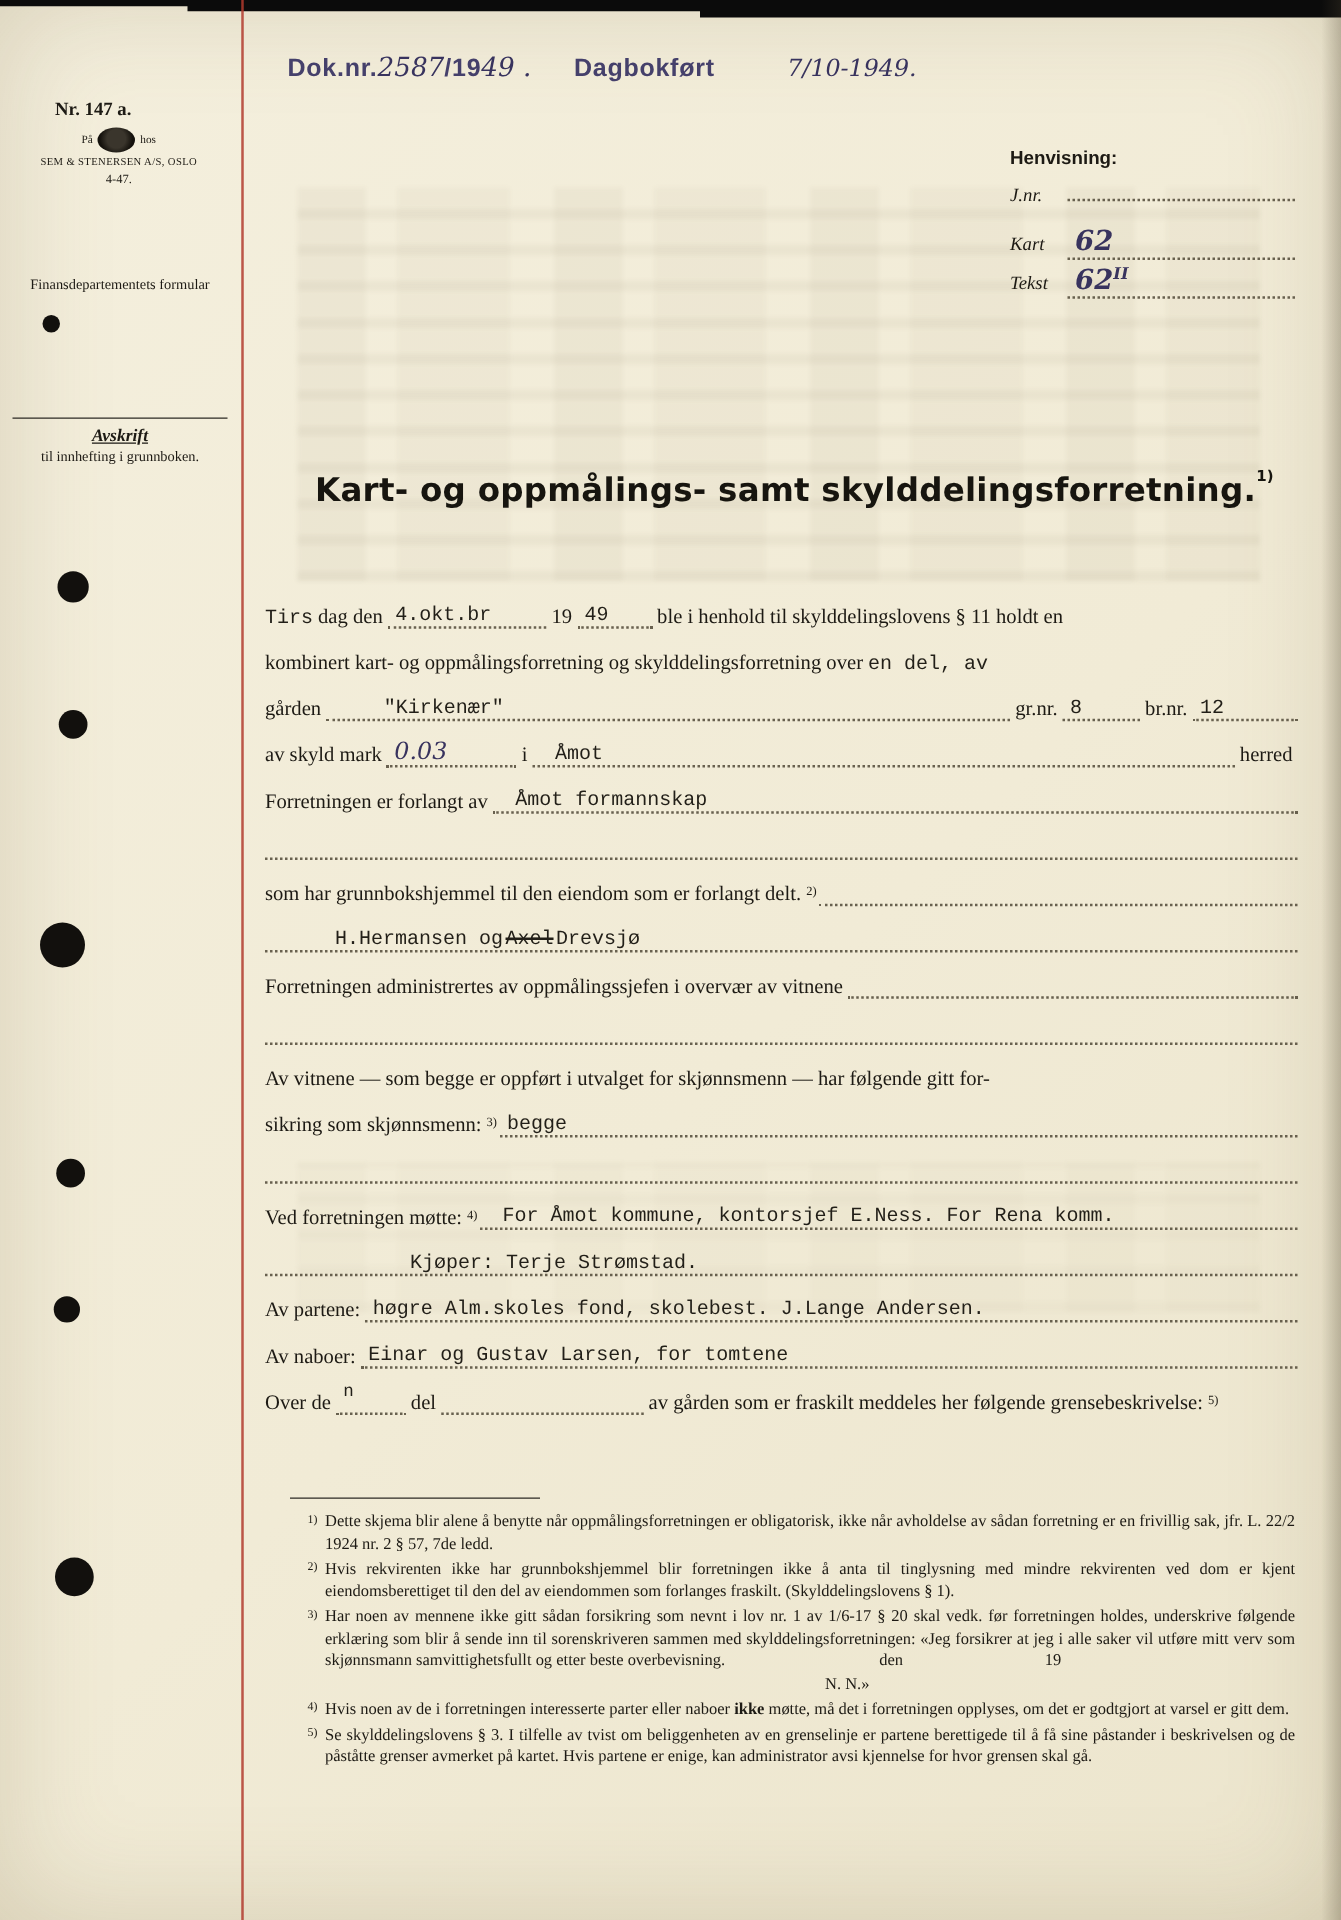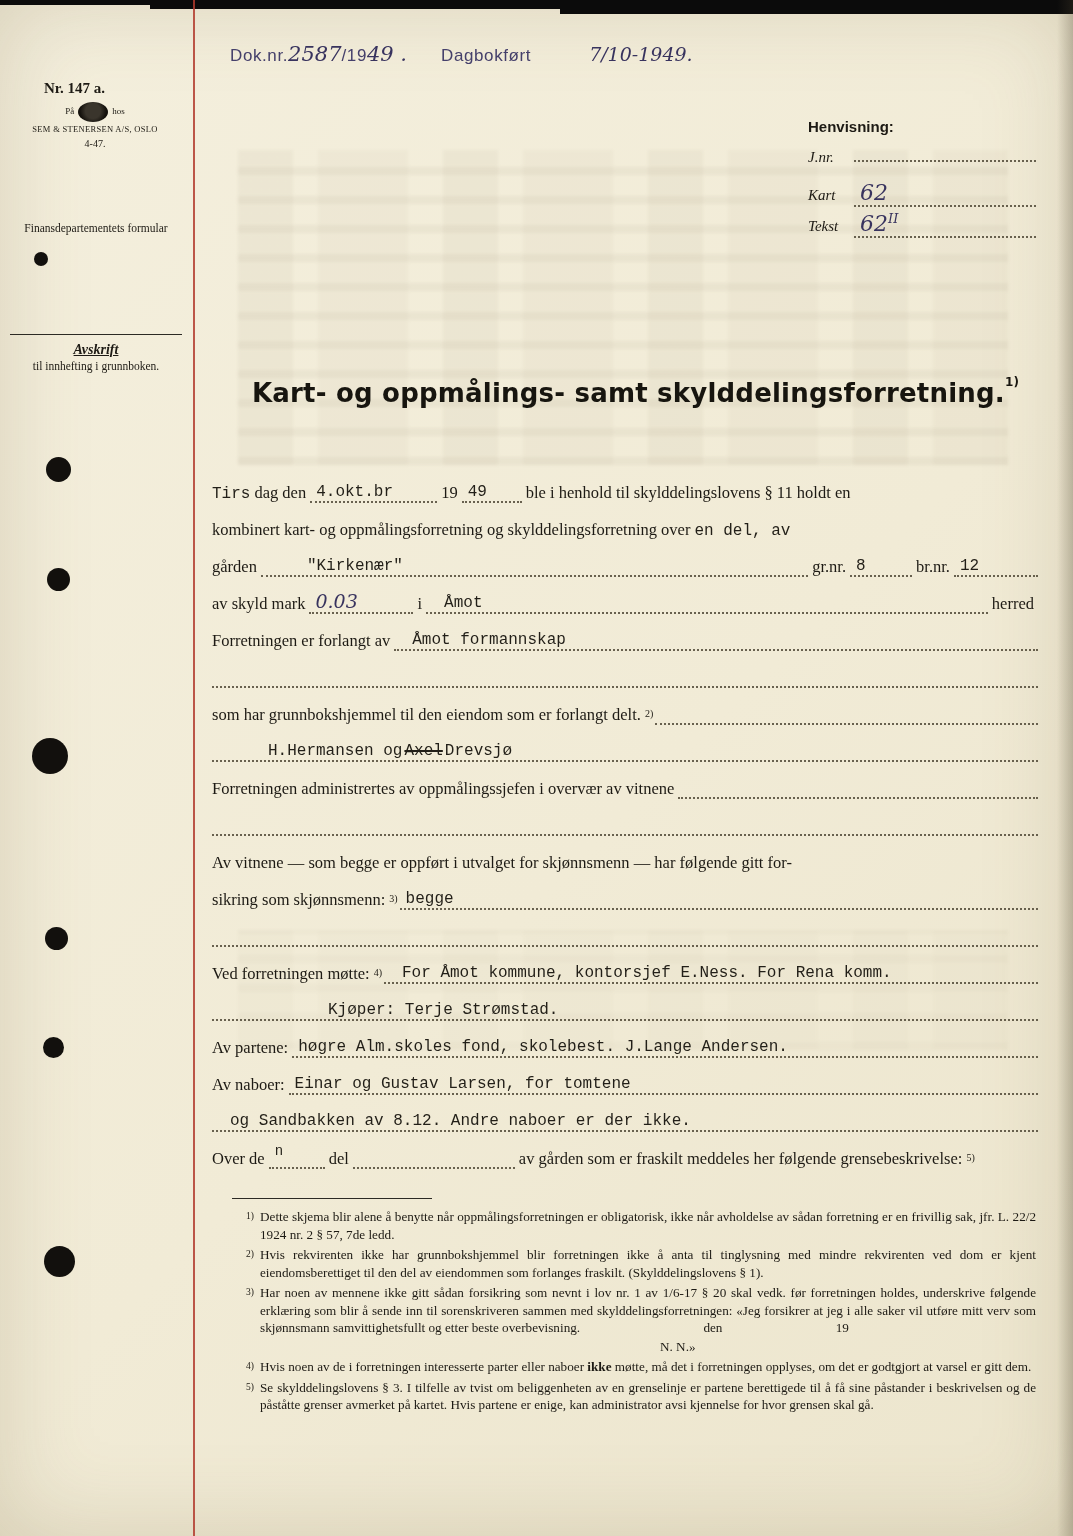--- a/index.html
+++ b/index.html
@@ -30,30 +30,30 @@
   .emblem{display:inline-block;width:30px;height:20px;background:radial-gradient(circle at 50% 45%, #3a352c 0 40%, #14110c 70%);border-radius:50%;}
   .m-printer{font-size:8.5px;letter-spacing:.3px;margin-top:2px;}
   .m-code{font-size:10px;margin-top:3px;}
   .m-formular{position:absolute;left:10px;top:222px;width:172px;text-align:center;font-size:11.5px;}
   .m-avskrift{position:absolute;left:10px;top:334px;width:172px;text-align:center;border-top:1.5px solid #2c2a24;padding-top:7px;}
   .m-avskrift .a1{font-weight:bold;font-style:italic;text-decoration:underline;font-size:14px;display:block;}
   .m-avskrift .a2{font-size:11.5px;display:block;margin-top:2px;}
   
   .content{position:absolute;left:210px;top:0;width:830px;}
   .stamp-row{position:absolute;left:20px;top:42px;display:flex;align-items:baseline;white-space:nowrap;}
-  .stamp{font-family:"Liberation Sans",sans-serif;font-weight:normal;font-size:17px;letter-spacing:.6px;color:#45406b;}
+  .stamp{font-family:"Liberation Sans",sans-serif;font-weight:bold;font-size:20px;letter-spacing:.6px;color:#45406b;}
   .hand{font-family:"DejaVu Serif",serif;font-style:italic;color:#38335e;}
   .stamp-row .hand{font-size:21px;}
   .stamp-row .dagbok{margin-left:34px;}
   .stamp-row .date{margin-left:58px;font-size:19px;}
   .henvisning{position:absolute;left:598px;top:118px;width:228px;}
   .hv-title{font-family:"Liberation Sans",sans-serif;font-weight:bold;font-size:15px;margin-bottom:14px;}
   .hv-row{display:flex;align-items:baseline;height:31px;}
   .hv-label{font-style:italic;font-size:15px;flex:0 0 46px;}
-  .hv-fill{flex:1;border-bottom:2px dotted rgba(70,62,45,.8);display:flex;align-items:baseline;padding:0 6px;}
+  .hv-fill{flex:1;border-bottom:2px dotted rgba(70,62,45,.8);display:flex;align-items:baseline;padding:0 6px;font-weight:bold;}
   .hv-val{font-size:22px;}
   .hv-sup{font-size:13px;position:relative;top:-8px;}
   .doc-title{position:absolute;left:42px;top:378px;margin:0;
     font-family:"DejaVu Sans",sans-serif;font-weight:bold;font-size:26px;letter-spacing:.2px;color:#17150f;white-space:nowrap;}
   .doc-title .sup{font-size:12px;vertical-align:super;}
   
   .form-body{position:absolute;left:2px;top:468px;width:826px;font-size:16.5px;}
   .line{height:37px;display:flex;align-items:flex-end;padding-bottom:2px;box-sizing:border-box;}
   .p{white-space:nowrap;margin:0 4px;}
   .p:first-child{margin-left:0;}
@@ -268,25 +268,20 @@
           </span>
       </div>
 
       <div class="line">
         <span class="p">Av naboer:</span>
         <span class="fill">
             <span class="t">Einar og Gustav Larsen, for tomtene</span>
           </span>
       </div>
 
-      <div class="line">
-        <span class="fill">
-            <span class="t pad12">og Sandbakken av 8.12.  Andre naboer er der ikke.</span>
-          </span>
-      </div>
 
       <div class="line">
         <span class="p">Over de</span>
         <span class="fill f44">
             <span class="t t-sup">n</span>
           </span>
         <span class="p">del</span>
         <span class="fill f150"></span>
         <span class="p">av gården som er fraskilt meddeles her følgende grensebeskrivelse:</span>
           <span class="sup">5)</span>

